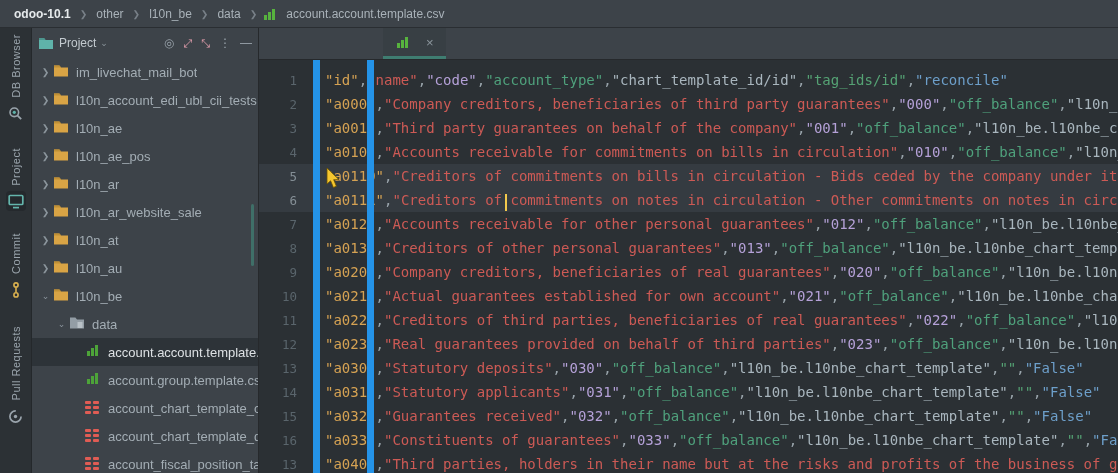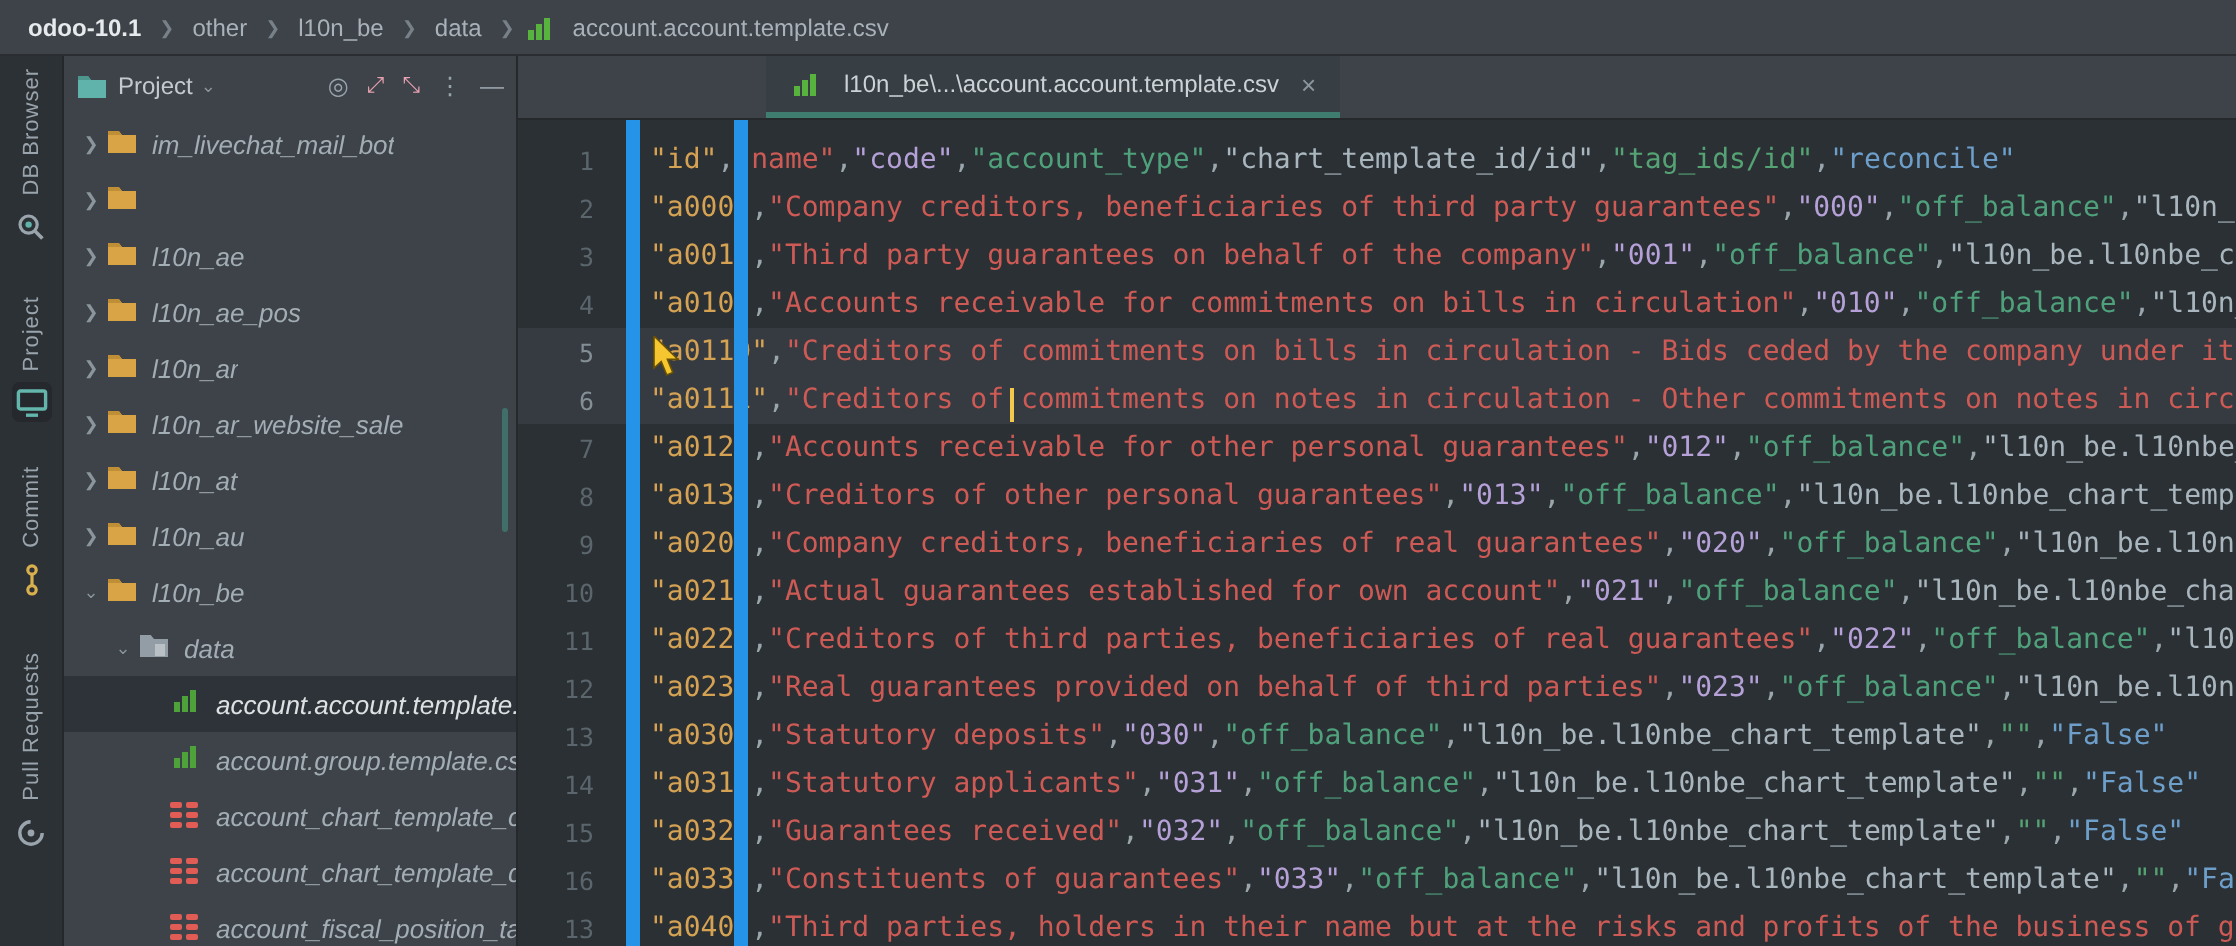--- a/index.html
+++ b/index.html
@@ -39,21 +39,21 @@
   .ph-chev { color:#8b959c; font-size:9px; margin-right:8px; }
   .ph-icons { margin-left:auto; display:flex; align-items:center; gap:9px; }
   .ph-ic { font-size:12px; color:#9aa4ac; cursor:pointer; line-height:1; }
   .ph-ic.pink { color:#e8a1b0; font-size:11px; }
   .tree { font-size:13px; }
   .tree-row { height:28px; display:flex; align-items:center; white-space:nowrap; overflow:hidden;
               color:#a3adb4; cursor:pointer; }
   .tree-row.selected { background:#2d3338; color:#dde1e4; }
   .t-chev { width:15px; text-align:center; color:#8b959c; font-size:9px; flex:none; }
   .t-ico { width:16px; height:16px; flex:none; margin-right:7px; position:relative; }
-  .t-label { overflow:hidden;font-style:italic; }
+  .t-label { overflow:hidden; }
   .folder-svg { display:block; }
   .xmlicon { display:inline-block; width:14px; height:13px; position:relative; top:1px; }
   .xmlicon i { position:absolute; height:2.5px; border-radius:1px; background:#e05c54; }
   .xmlicon i.a1{ left:0; top:0;  width:6px;}  .xmlicon i.a2{ left:8px; top:0;  width:6px;}
   .xmlicon i.b1{ left:0; top:5px; width:6px;} .xmlicon i.b2{ left:8px; top:5px; width:6px;}
   .xmlicon i.c1{ left:0; top:10px; width:6px;}.xmlicon i.c2{ left:8px; top:10px; width:6px;}
   .tree-scroll { position:absolute; right:4px; top:176px; width:3px; height:62px;
                  background:#3f6f68; border-radius:2px; }
 
   
@@ -170,20 +170,21 @@
                 <path d="M1 1.5 h5.4 l1.6 2 H1 Z" fill="#c08f35"></path>
               </svg></span>
             <span class="t-label">im_livechat_mail_bot</span>
           </div>
           <div class="tree-row" style="padding-left: 6px;">
             <span class="t-chev">❯</span>
             <span class="t-ico"><svg width="16" height="14" viewBox="0 0 16 14">
                 <path d="M1 1.5 h5.4 l1.6 2 H15 v9 H1 Z" fill="#d9a445"></path>
                 <path d="M1 1.5 h5.4 l1.6 2 H1 Z" fill="#c08f35"></path>
               </svg></span>
+            <span class="t-label">l10n_account_edi_ubl_cii_tests</span>
           </div>
           <div class="tree-row" style="padding-left: 6px;">
             <span class="t-chev">❯</span>
             <span class="t-ico"><svg width="16" height="14" viewBox="0 0 16 14">
                 <path d="M1 1.5 h5.4 l1.6 2 H15 v9 H1 Z" fill="#d9a445"></path>
                 <path d="M1 1.5 h5.4 l1.6 2 H1 Z" fill="#c08f35"></path>
               </svg></span>
             <span class="t-label">l10n_ae</span>
           </div>
           <div class="tree-row" style="padding-left: 6px;">
@@ -272,21 +273,20 @@
     </div>
 
     <div class="editor-wrap">
       <div class="tabbar">
         <div class="tab">
           <span class="csvicon">
               <i></i>
               <i></i>
               <i></i>
             </span>
-          <span class="tab-label">l10n_be\...\account.account.template.csv</span>
           <span class="tab-close">×</span>
         </div>
       </div>
       <div class="editor" id="editor">
         <div class="blue-box"></div>
       <div class="line"><span class="ln">1</span><span class="code"><span style="color: rgb(213, 162, 83);">"id"</span><span class="comma">,</span><span style="color: rgb(205, 90, 85);">"name"</span><span class="comma">,</span><span style="color: rgb(181, 161, 216);">"code"</span><span class="comma">,</span><span style="color: rgb(79, 161, 124);">"account_type"</span><span class="comma">,</span><span style="color: rgb(169, 182, 190);">"chart_template_id/id"</span><span class="comma">,</span><span style="color: rgb(85, 162, 116);">"tag_ids/id"</span><span class="comma">,</span><span style="color: rgb(109, 159, 202);">"reconcile"</span></span></div>
           <div class="line"><span class="ln">2</span><span class="code"><span style="color: rgb(213, 162, 83);">"a000"</span><span class="comma">,</span><span style="color: rgb(205, 90, 85);">"Company creditors, beneficiaries of third party guarantees"</span><span class="comma">,</span><span style="color: rgb(181, 161, 216);">"000"</span><span class="comma">,</span><span style="color: rgb(79, 161, 124);">"off_balance"</span><span class="comma">,</span><span style="color: rgb(169, 182, 190);">"l10n_be.l10nbe_chart_template"</span></span></div>
           <div class="line"><span class="ln">3</span><span class="code"><span style="color: rgb(213, 162, 83);">"a001"</span><span class="comma">,</span><span style="color: rgb(205, 90, 85);">"Third party guarantees on behalf of the company"</span><span class="comma">,</span><span style="color: rgb(181, 161, 216);">"001"</span><span class="comma">,</span><span style="color: rgb(79, 161, 124);">"off_balance"</span><span class="comma">,</span><span style="color: rgb(169, 182, 190);">"l10n_be.l10nbe_chart_template"</span></span></div>
           <div class="line"><span class="ln">4</span><span class="code"><span style="color: rgb(213, 162, 83);">"a010"</span><span class="comma">,</span><span style="color: rgb(205, 90, 85);">"Accounts receivable for commitments on bills in circulation"</span><span class="comma">,</span><span style="color: rgb(181, 161, 216);">"010"</span><span class="comma">,</span><span style="color: rgb(79, 161, 124);">"off_balance"</span><span class="comma">,</span><span style="color: rgb(169, 182, 190);">"l10n_be.l10nbe_chart_template"</span></span></div>
           <div class="line cur"><span class="ln">5</span><span class="code"><span style="color: rgb(213, 162, 83);">"a0110"</span><span class="comma">,</span><span style="color: rgb(205, 90, 85);">"Creditors of commitments on bills in circulation - Bids ceded by the company under its backing"</span></span></div>

